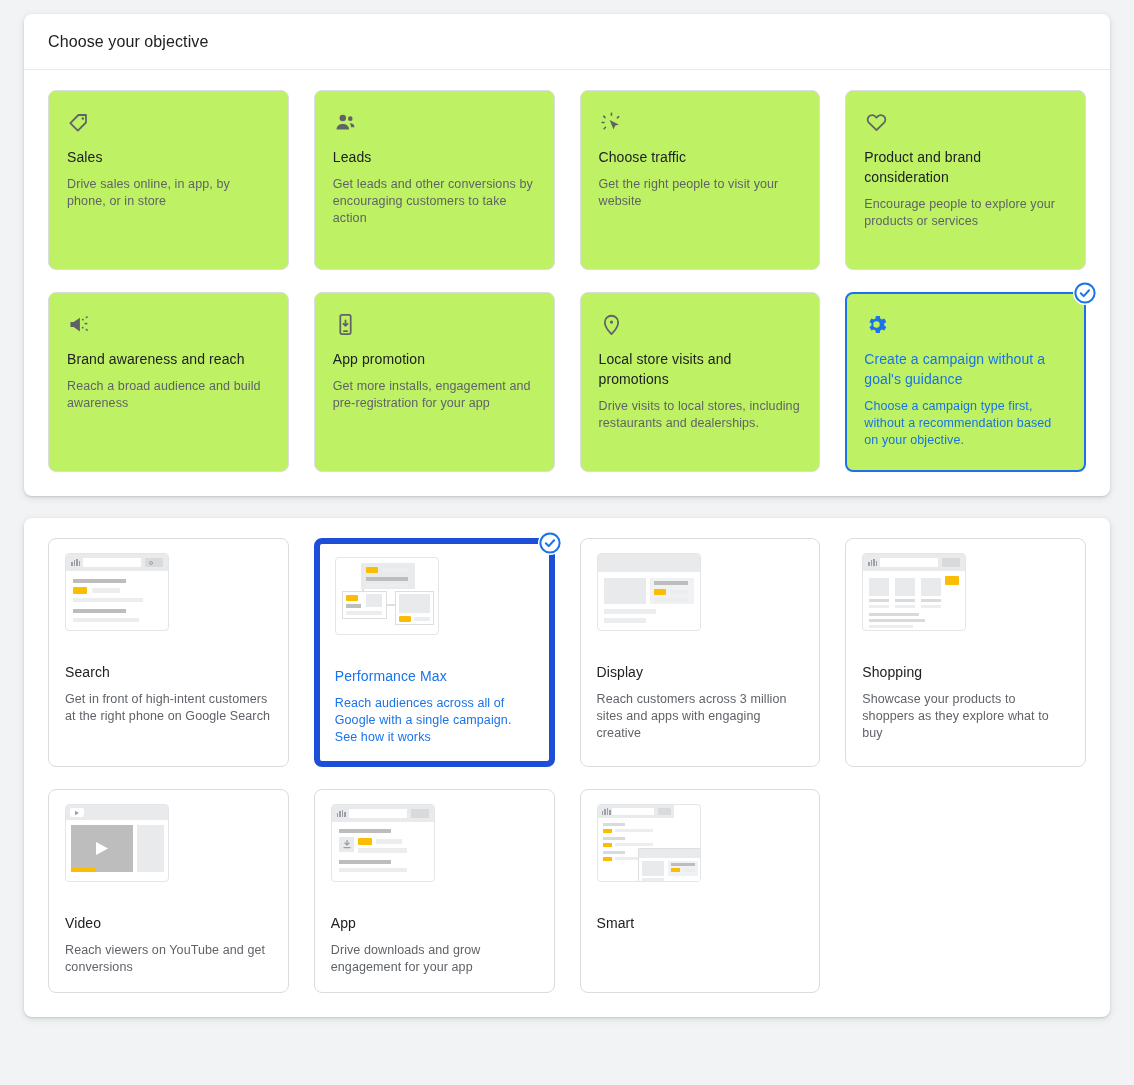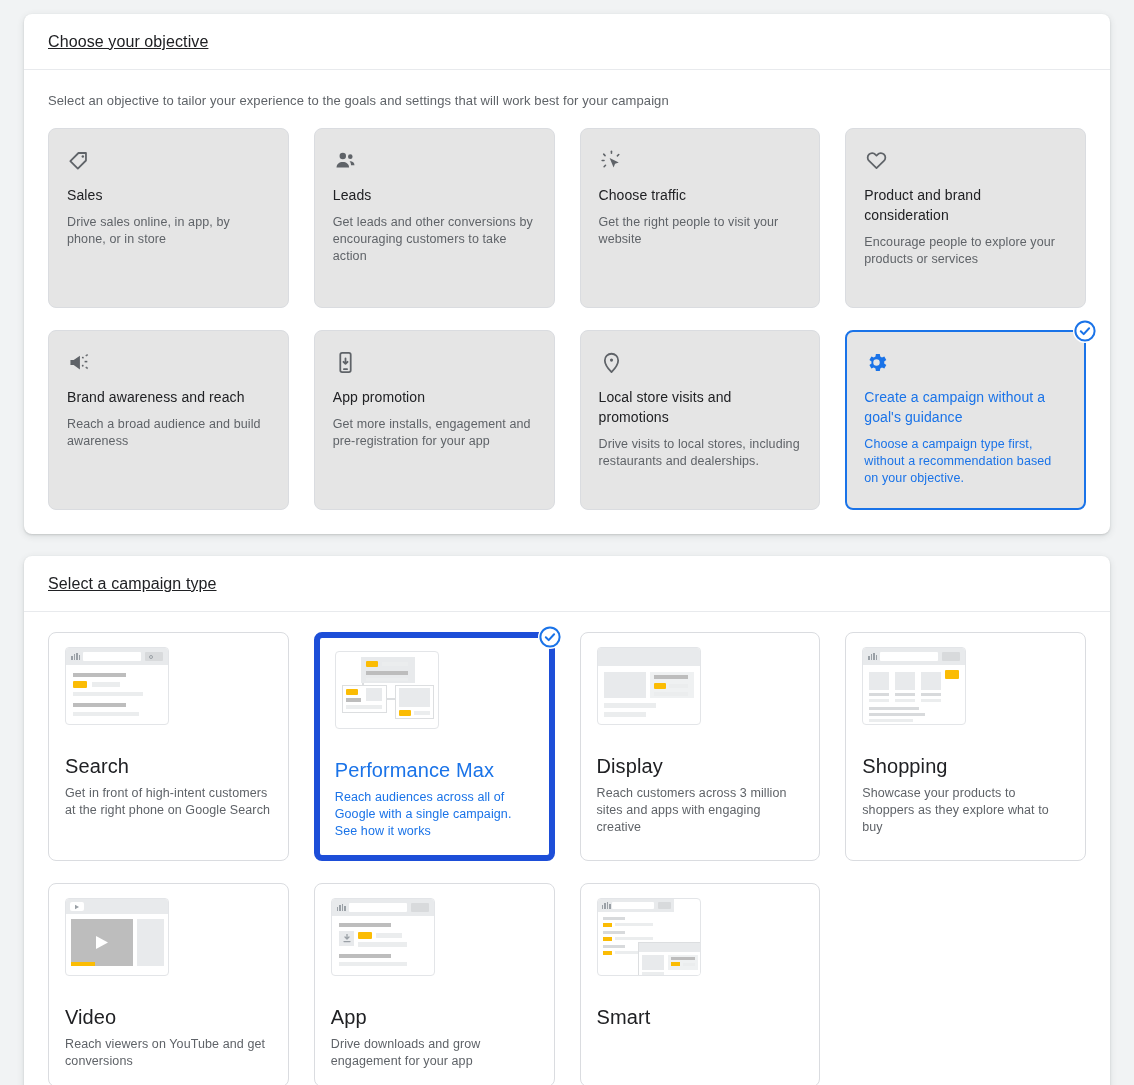--- a/index.html
+++ b/index.html
@@ -23,42 +23,41 @@
   }
   .panel-header {
     padding: 19px 24px 18px 24px;
     border-bottom: 1px solid #e8eaed;
   }
   .panel-title {
     font-size: 16px;
     color: #202124;
     font-weight: 400;
     letter-spacing: .1px;
-    text-decoration: underline;
   }
   .panel-body { padding: 20px 24px 24px 24px; }
   .subtitle {
     font-size: 13px;
     color: #5f6368;
     margin: 3px 0 20px 0;
     letter-spacing: .1px;
   }
   .grid {
     display: grid;
     grid-template-columns: repeat(4, 1fr);
     column-gap: 25px;
     row-gap: 22px;
   }
 
   
   .ocard {
     position: relative;
     border: 1px solid #dadce0;
     border-radius: 8px;
-    background: #e5e5e5;
+    background: #bef264;
     padding: 17px 18px 18px 18px;
     min-height: 180px;
     cursor: pointer;
   }
   .ocard.selected {
     border: 2px solid #1a73e8;
     padding: 16px 17px 17px 17px;
   }
   .ocard-icon {
     height: 28px;
@@ -109,21 +108,21 @@
   .thumb {
     width: 104px; height: 78px;
     border: 1px solid #e3e5e8;
     border-radius: 4px;
     background: #fff;
     position: relative;
     overflow: hidden;
     margin-bottom: 14px;
   }
   .ccard-title {
-    font-size: 20px;
+    font-size: 14px;
     color: #202124;
     line-height: 19px;
     margin-bottom: 9px;
     letter-spacing: .1px;
     margin-top: 32px;
   }
   .ccard.selected .ccard-title { color: #1a73e8; }
   .ccard-desc {
     font-size: 12.5px;
     color: #5f6368;
@@ -149,21 +148,20 @@
 </head>
 <body>
 
 <div class="page">
 
   <section class="panel">
     <div class="panel-header">
       <div class="panel-title">Choose your objective</div>
     </div>
     <div class="panel-body">
-      <div class="subtitle">Select an objective to tailor your experience to the goals and settings that will work best for your campaign</div>
       <div class="grid" id="objective-grid">
           <div class="ocard">
             <div class="ocard-icon">
               <svg width="25" height="25" viewBox="0 0 24 24" fill="none" stroke="currentColor" stroke-width="1.7">
                 <path d="M3.2 12.6 11 4.8h7.2V12l-7.8 7.8z" stroke-linejoin="round"></path>
                 <circle cx="15.2" cy="8.2" r="1.15" fill="currentColor" stroke="none"></circle>
               </svg>
             </div>
             <div class="ocard-title">Sales</div>
             <div class="ocard-desc">Drive sales online, in app, by phone, or in store</div>
@@ -251,23 +249,20 @@
               </svg>
             </div>
             <div class="ocard-title">Create a campaign without a goal's guidance</div>
             <div class="ocard-desc">Choose a campaign type first, without a recommendation based on your objective.</div>
           </div>
         </div>
     </div>
   </section>
 
   <section class="panel">
-    <div class="panel-header">
-      <div class="panel-title">Select a campaign type</div>
-    </div>
     <div class="panel-body">
       <div class="grid" id="ctype-grid">
           <div class="ccard">
             <div class="thumb">
     <div class="tb chrome" style="left:0;top:0;right:0;height:17px"></div>
     <div class="tb" style="left:5px;top:5px">
                 <span class="glogo">
                   <i style="height:4px"></i>
                   <i style="height:6px"></i>
                   <i style="height:7px"></i>

